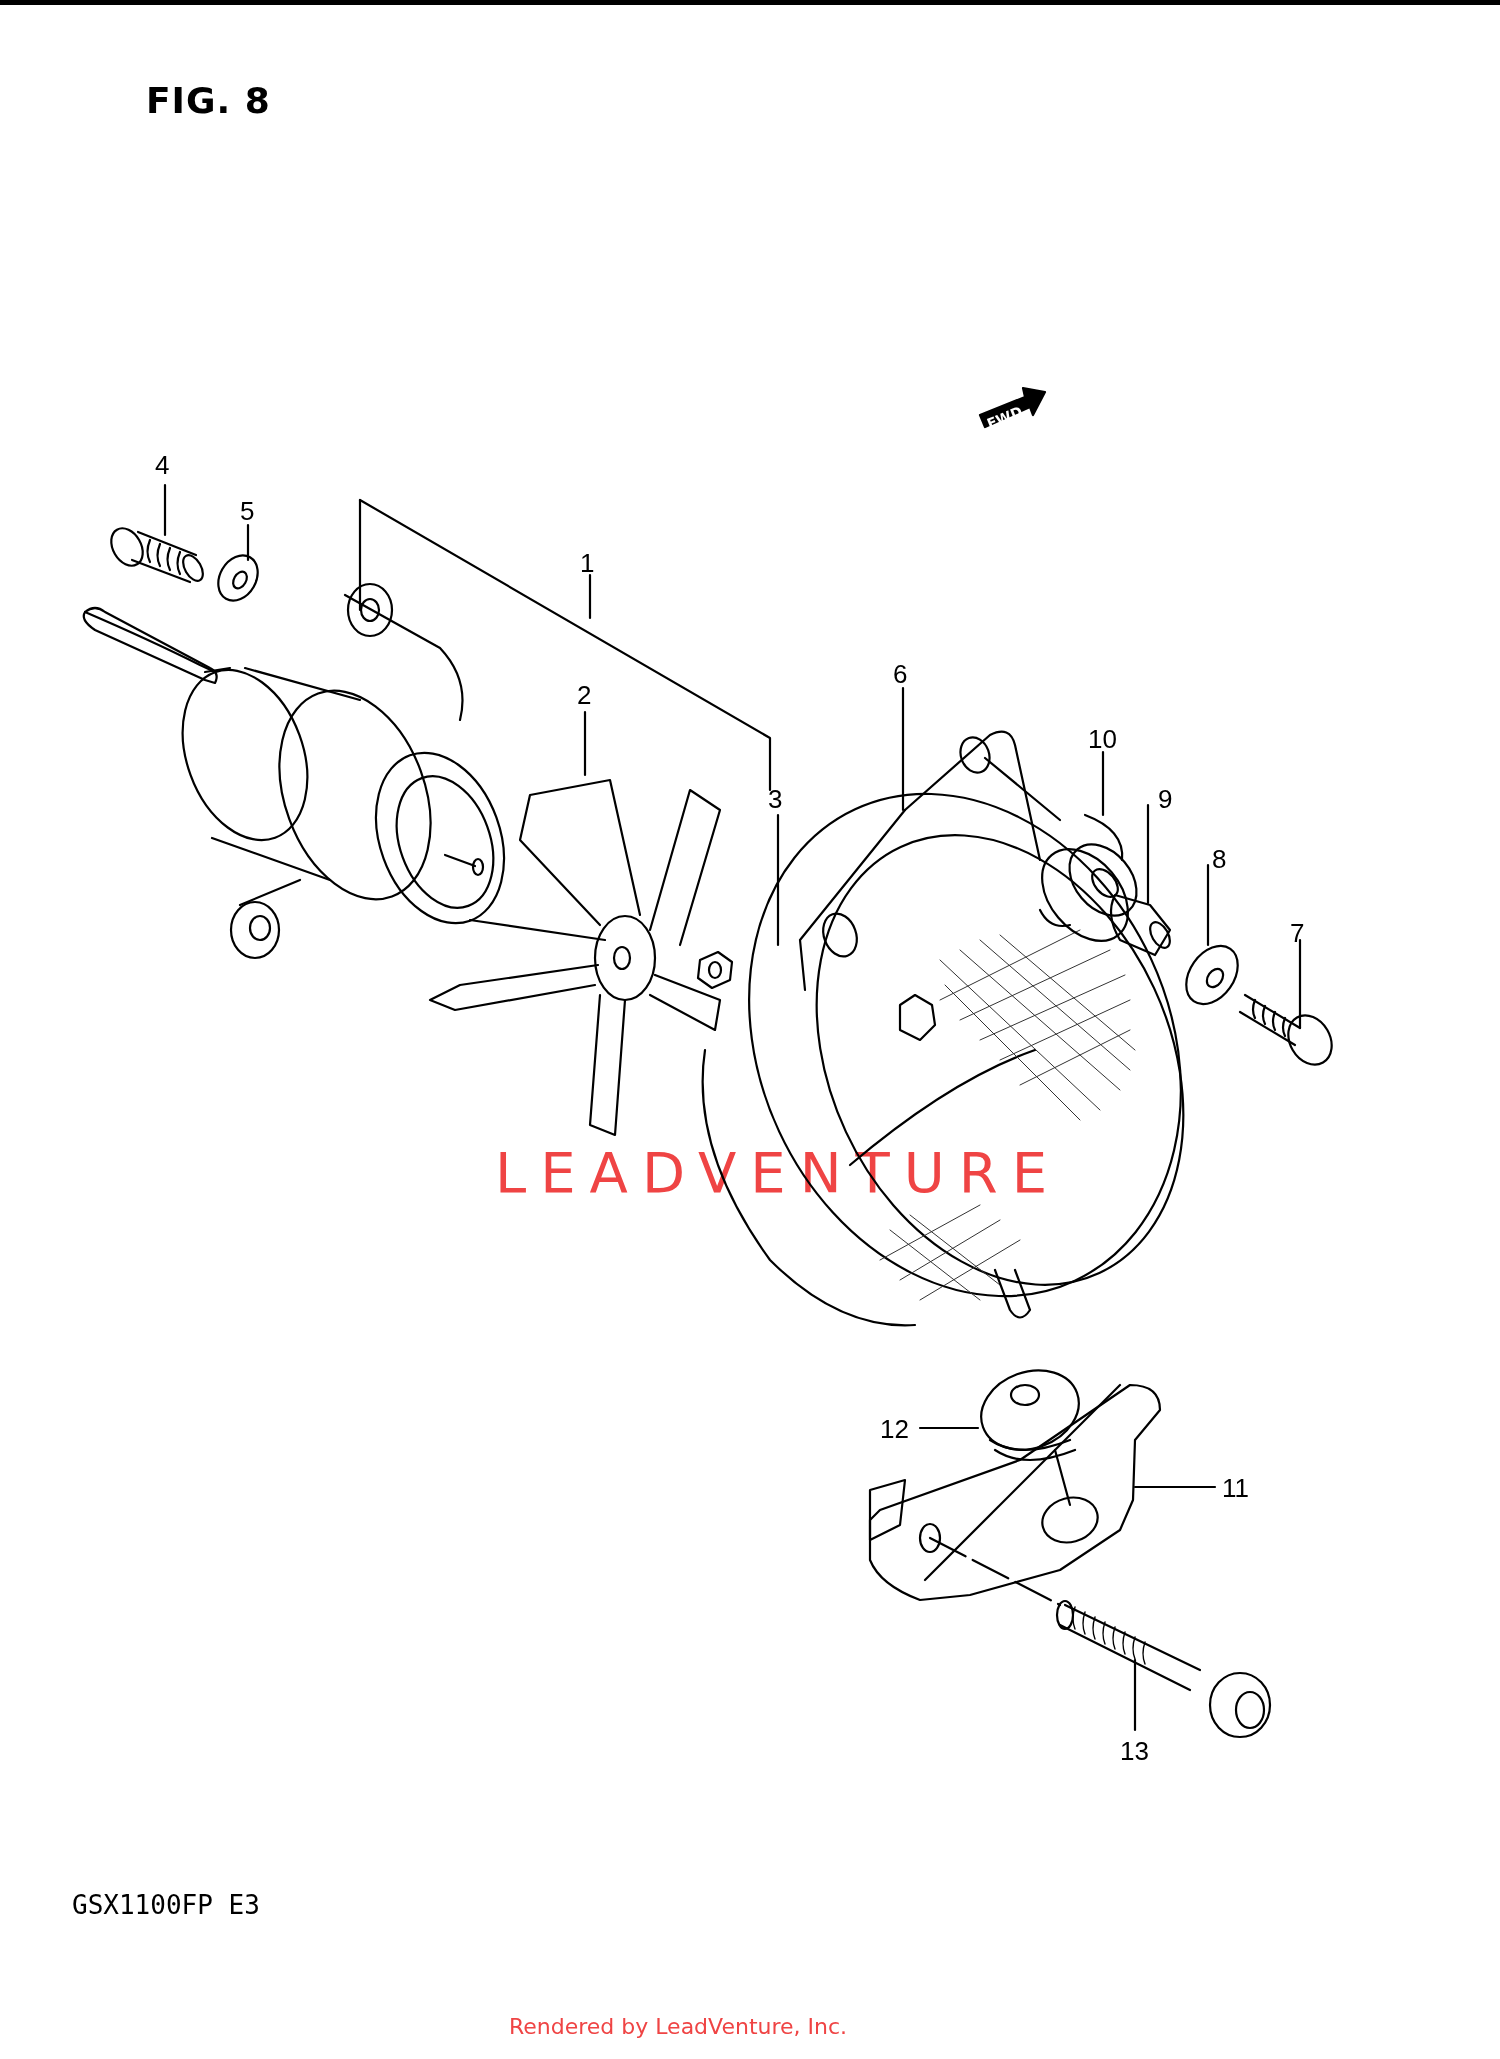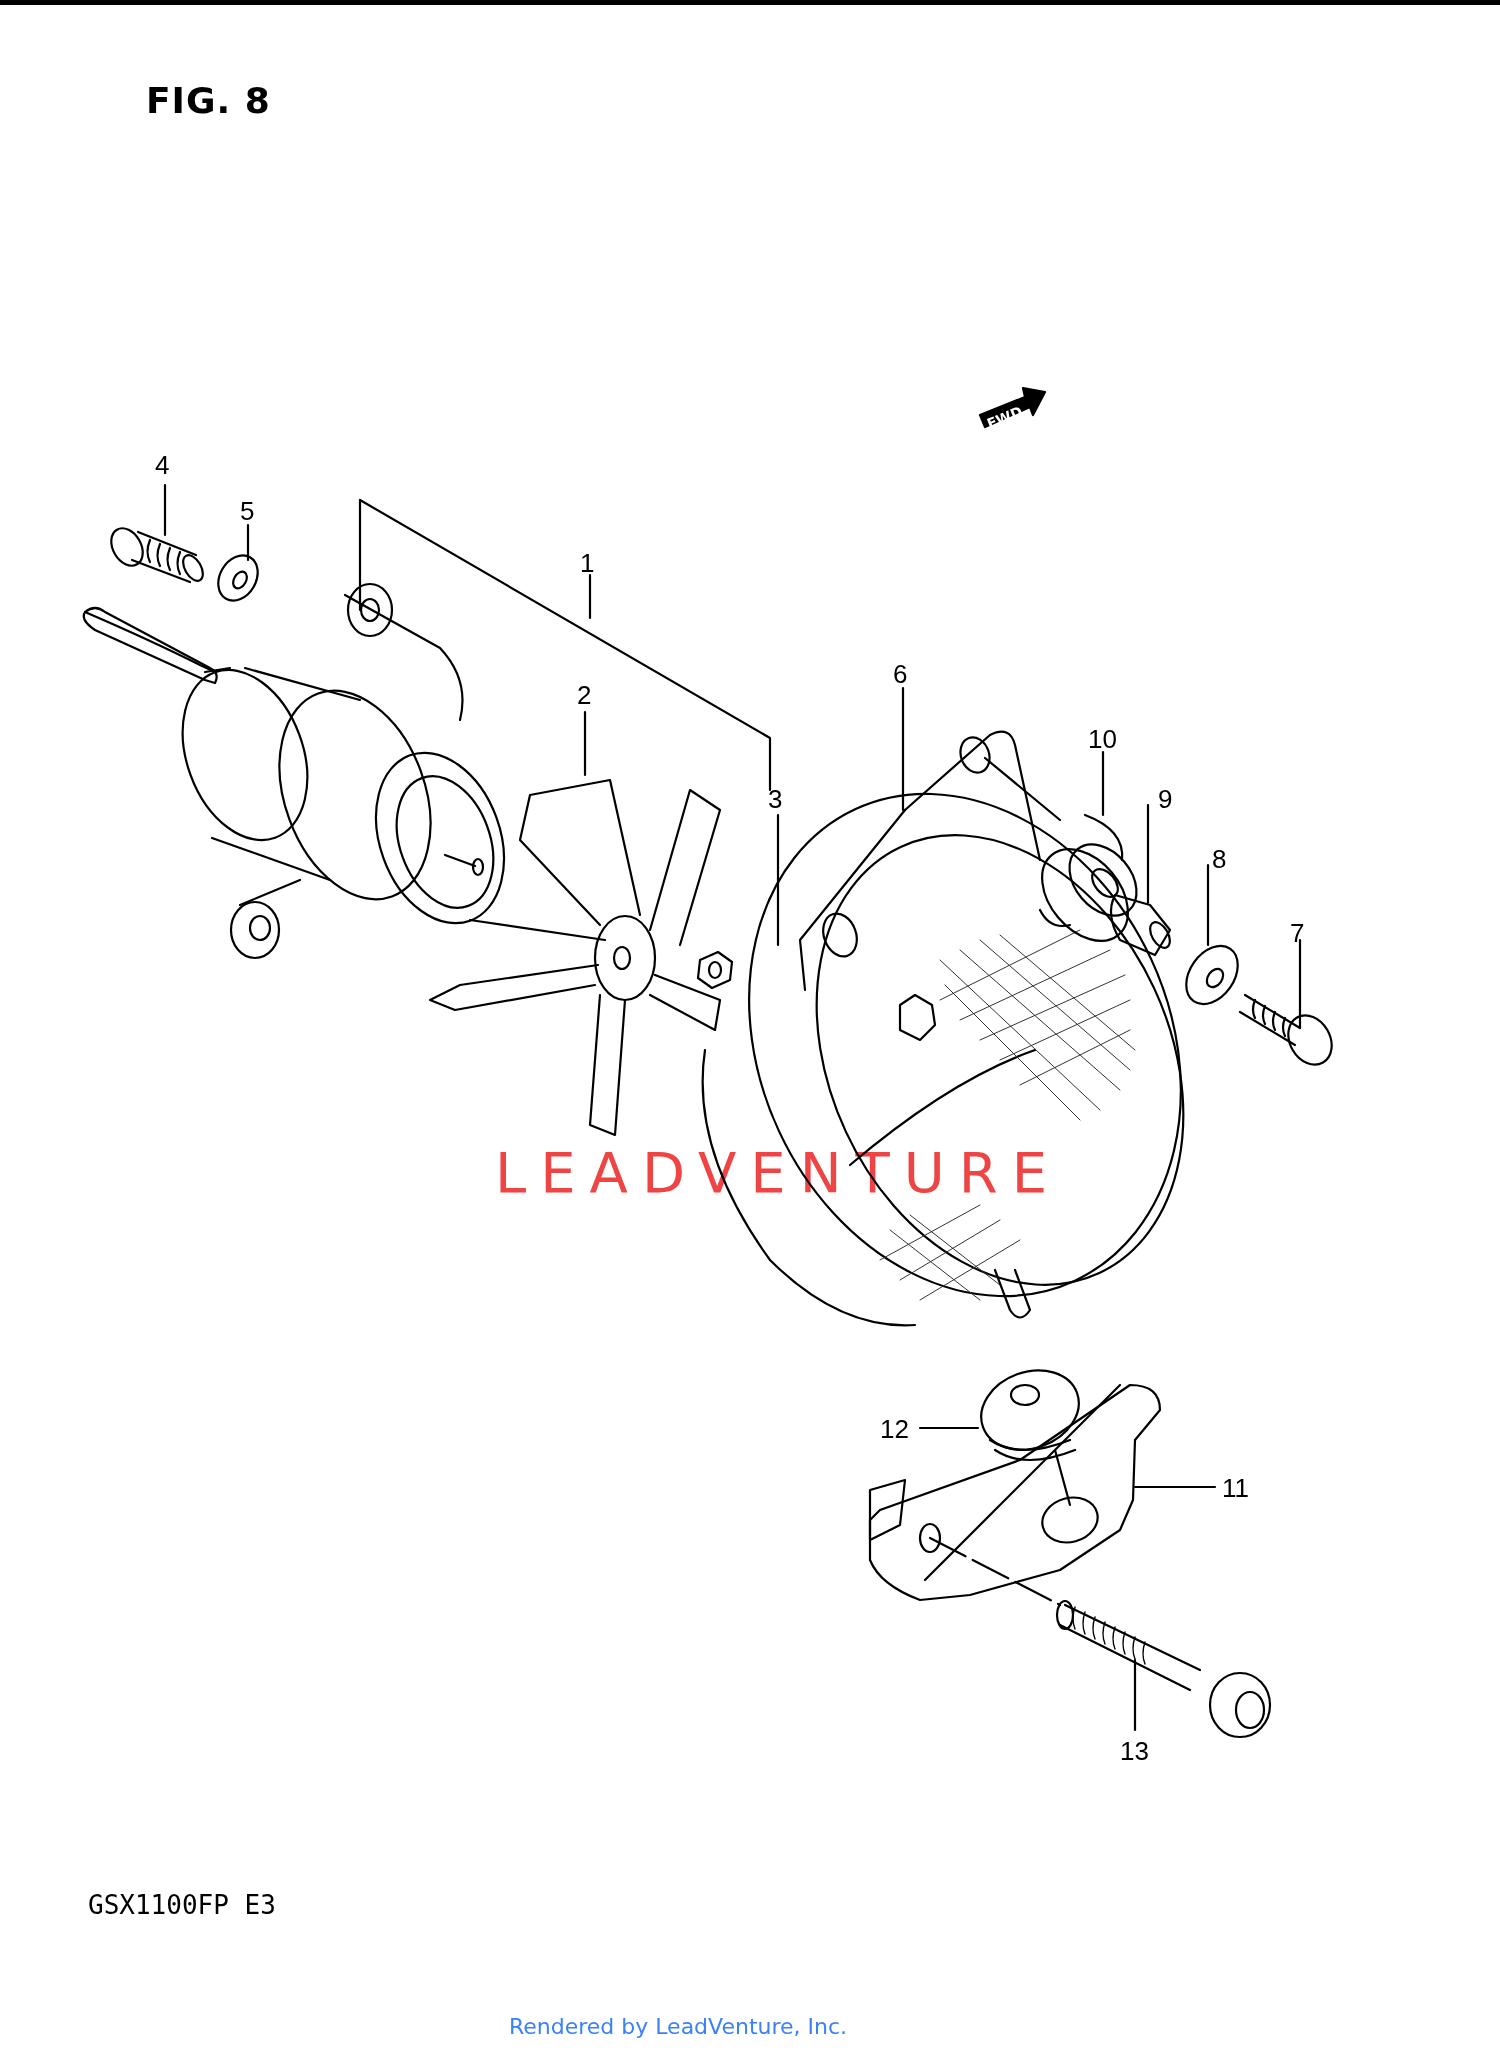--- a/index.html
+++ b/index.html
@@ -1,20 +1,20 @@
 <!DOCTYPE html>
 <html><head>
   <meta charset="utf-8">
   <style>
     html, body { margin: 0; padding: 0; background: #ffffff; }
     body { width: 1500px; height: 2059px; position: relative; overflow: hidden; font-family: "Liberation Sans", sans-serif; }
     .topbar { position: absolute; left: 0; top: 0; width: 1500px; height: 5px; background: #000; }
     .title { position: absolute; left: 146px; top: 80px; font-family: "DejaVu Sans", sans-serif; font-weight: bold; font-size: 36px; letter-spacing: 1px; color: #000; }
-    .model { position: absolute; left: 72px; top: 1890px; font-family: "DejaVu Sans Mono", monospace; font-size: 26px; color: #000; letter-spacing: 0px; margin-left: 16px; }
-    .footer { position: absolute; left: 0; width: 1356px; top: 2040px; text-align: center; font-family: "DejaVu Sans", sans-serif; font-size: 22px; color: #3b82f6; transform: translateY(-26px); }
+    .model { position: absolute; left: 72px; top: 1890px; font-family: "DejaVu Sans Mono", monospace; font-size: 26px; color: #000; letter-spacing: 0px; }
+    .footer { position: absolute; left: 0; width: 1356px; top: 2040px; text-align: center; font-family: "DejaVu Sans", sans-serif; font-size: 22px; color: #ef4444; transform: translateY(-26px); }
     .watermark { position: absolute; left: 495px; top: 1140px; font-family: "DejaVu Sans", sans-serif; font-size: 56px; letter-spacing: 14px; color: #ef4444; }
     svg.diagram { position: absolute; left: 0; top: 0; }
     .callout { font-family: "Liberation Sans", sans-serif; font-size: 26px; fill: #000; }
     .fwd-text { font-family: "DejaVu Sans", sans-serif; font-weight: bold; font-size: 14px; fill: #fff; }
   </style>
 </head>
 <body>
 
 <div class="topbar"></div>
 

